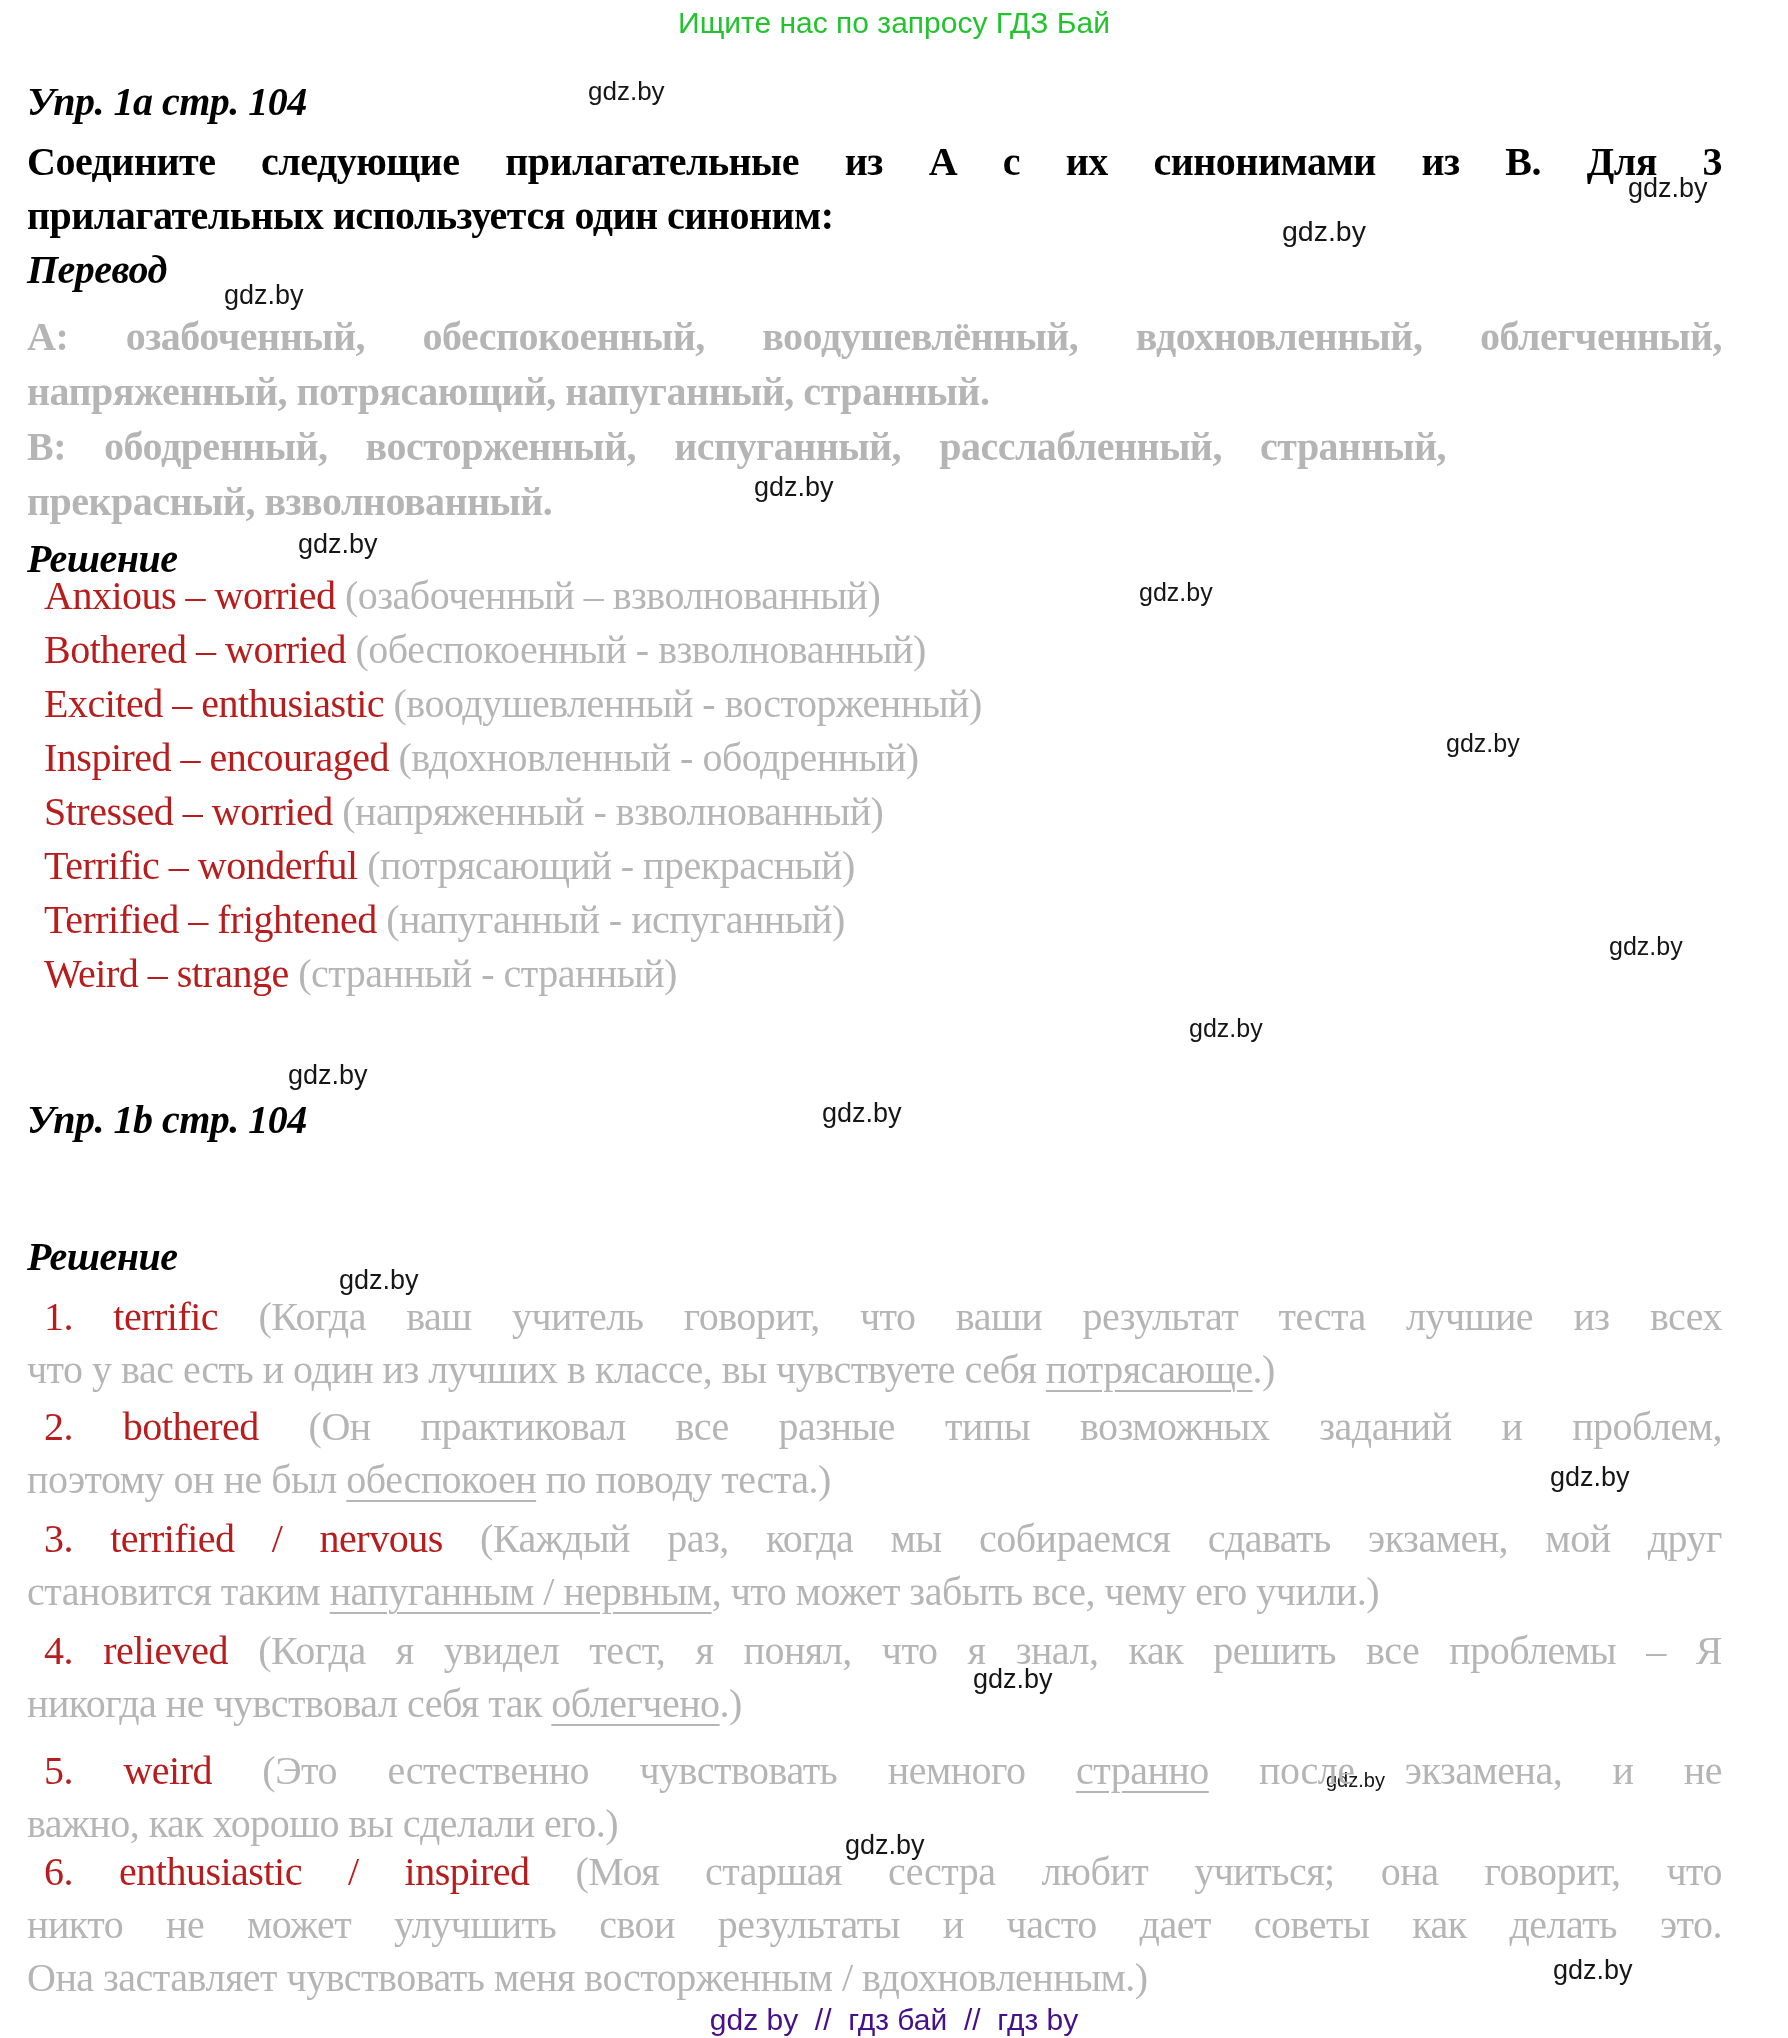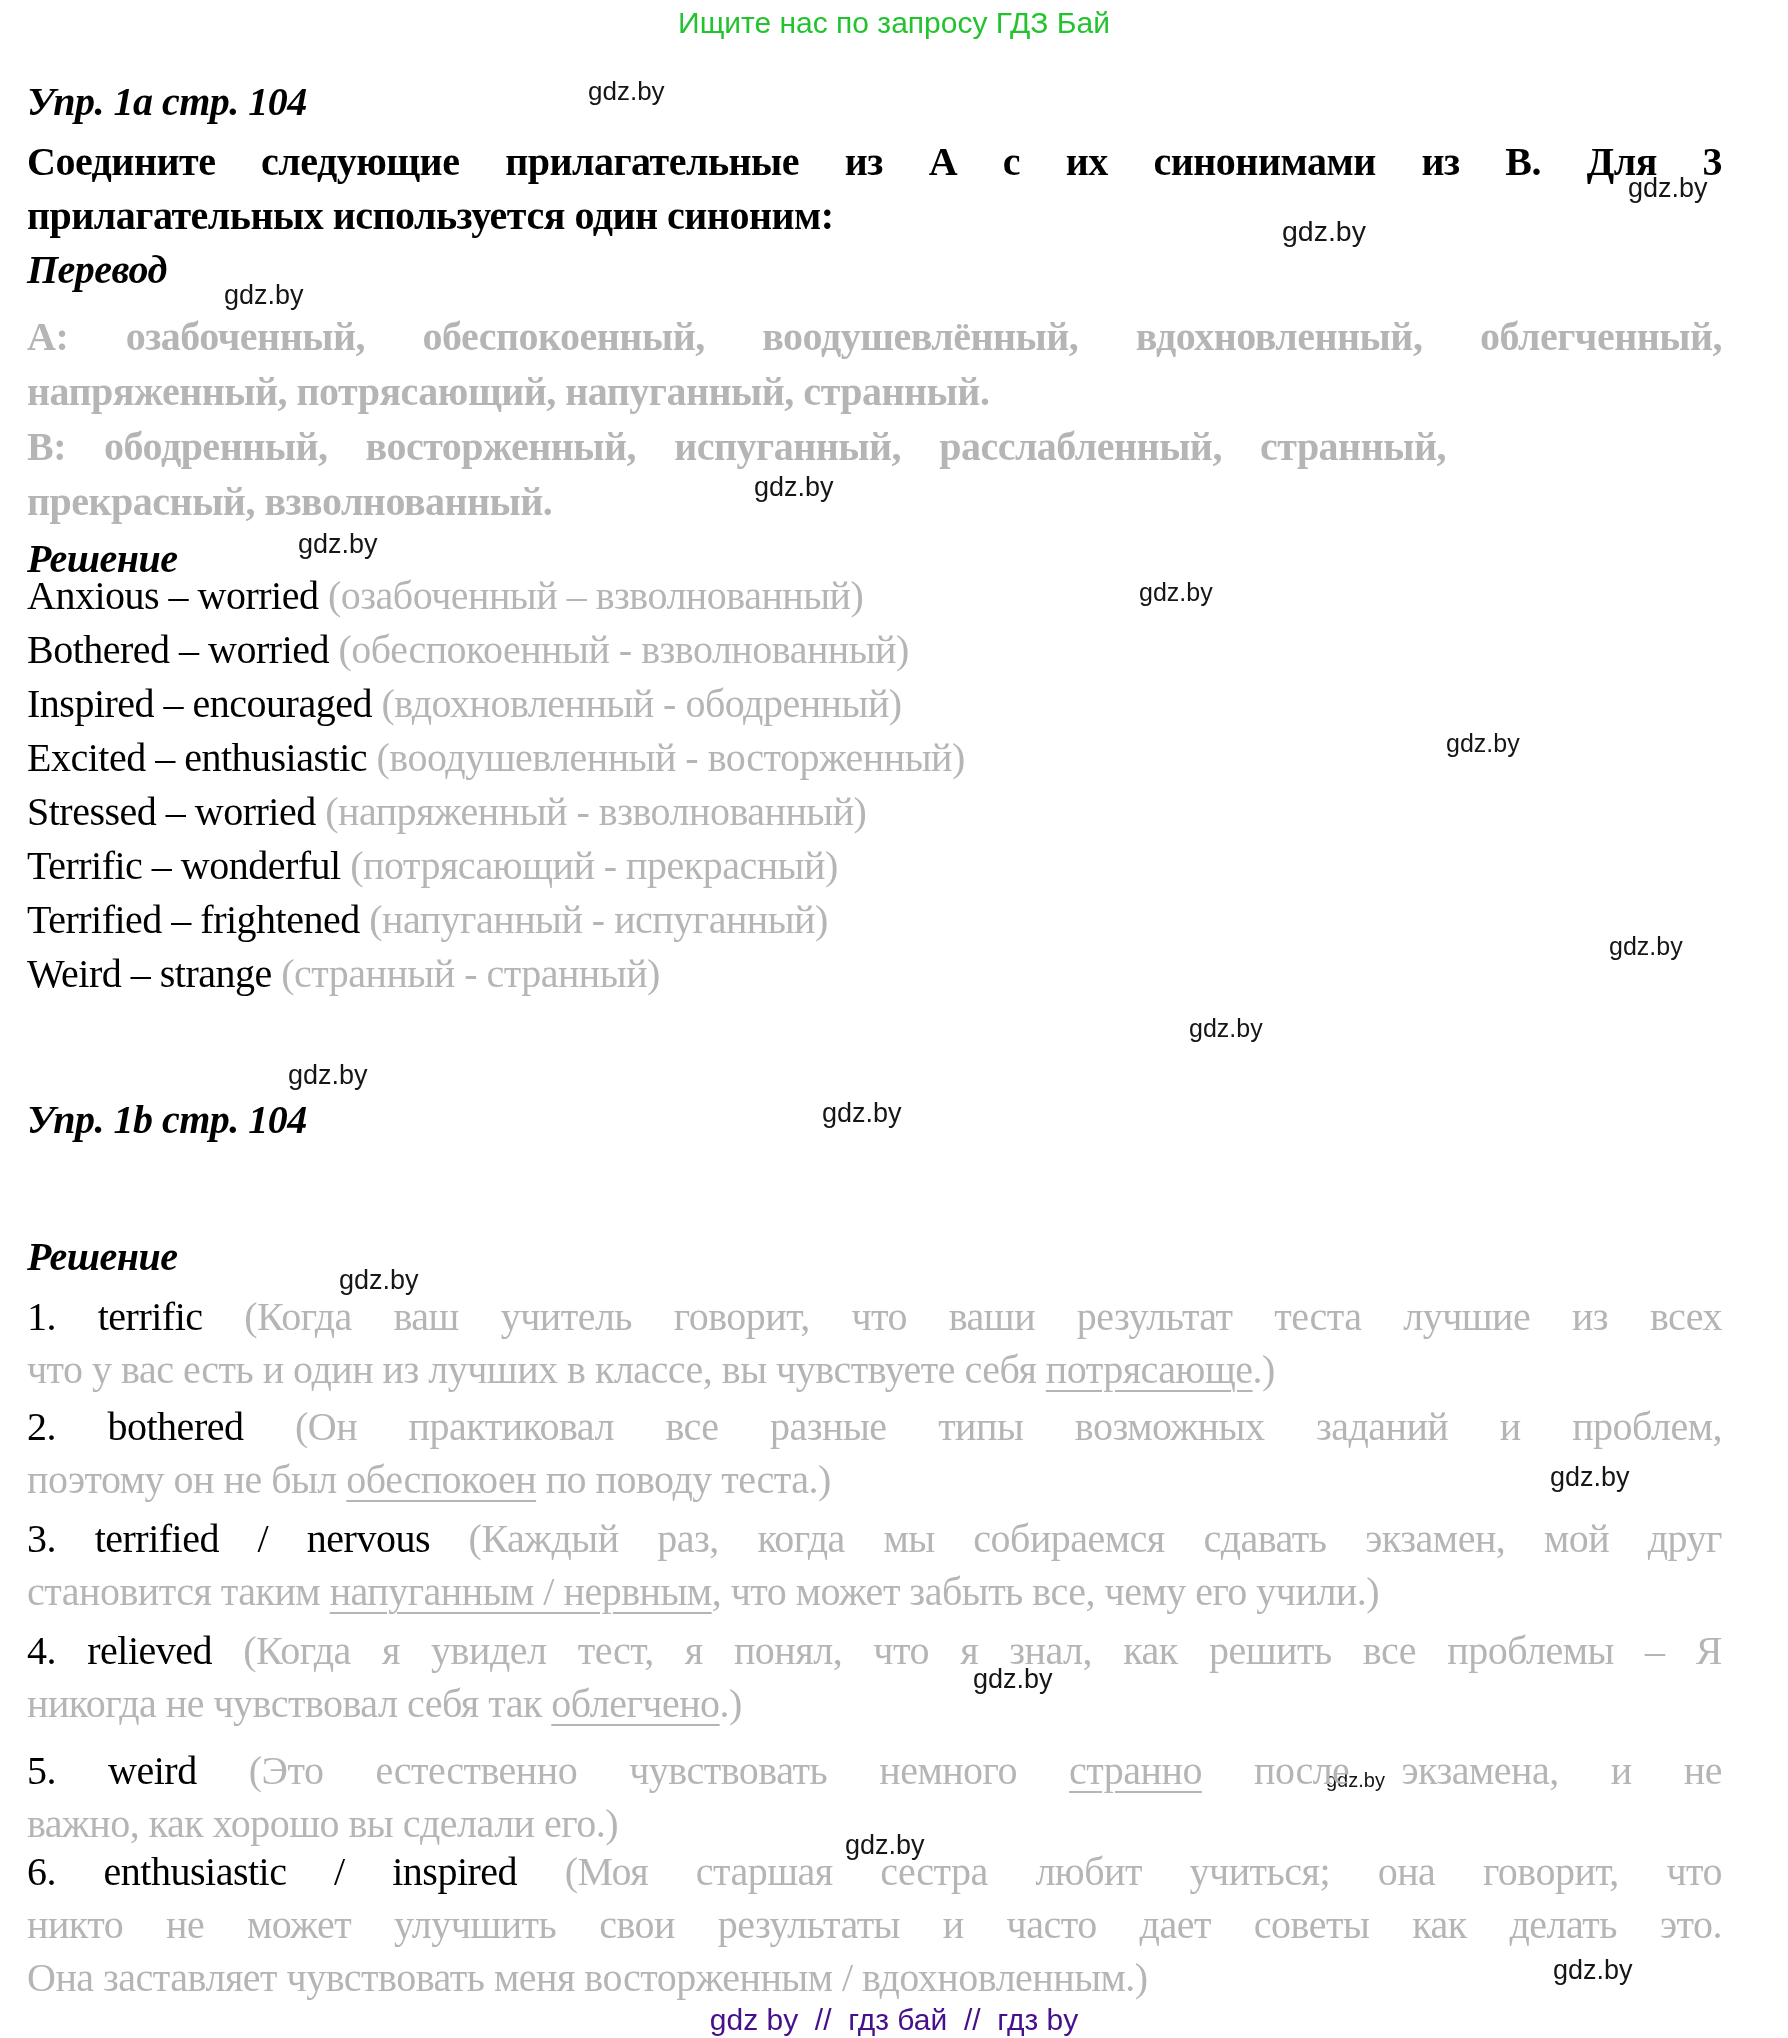--- a/index.html
+++ b/index.html
@@ -17,21 +17,21 @@
      letter-spacing:-0.5px;line-height:1.15;}
   .g, .gtxt{color:#b5b5b5;}
   .line{position:absolute;left:0;width:1695px;font-size:40px;letter-spacing:-0.5px;line-height:1.15;font-weight:bold;}
   .jl{text-align:justify;text-align-last:justify;}
   .u{text-decoration:underline;text-underline-offset:6.7px;text-decoration-thickness:1.9px;}
   .pairs{position:absolute;left:0;width:1695px;}
   .pairs .row{height:54px;font-size:40px;letter-spacing:-0.5px;white-space:nowrap;}
   .item{position:absolute;left:0;width:1695px;}
   .item .iline{font-size:40px;letter-spacing:-0.5px;height:53px;line-height:53px;}
   .item .iline.jl{text-align:justify;text-align-last:justify;}
-  .en{color:#000000;}
+  .en{color:#b91c1c;margin-left:17px;}
   .footer{position:absolute;top:2003px;left:0;width:100%;text-align:center;
           font-family:"Liberation Sans","DejaVu Sans",sans-serif;
           font-size:30px;color:#45108a;white-space:pre;}
 </style>
 </head>
 <body>
 
 <div class="green">Ищите нас по запросу ГДЗ Бай</div>
 
 <span class="wm" style="left:588px;top:76px;font-size:26px">gdz.by</span>
@@ -65,22 +65,22 @@
   <div class="line gtxt jl" style="top:314px">А: озабоченный, обеспокоенный, воодушевлённый, вдохновленный, облегченный,</div>
   <div class="line gtxt" style="top:369px">напряженный, потрясающий, напуганный, странный.</div>
   <div class="line gtxt jl" style="top:424px;width:1419px">В: ободренный, восторженный, испуганный, расслабленный, странный,</div>
   <div class="line gtxt" style="top:479px">прекрасный, взволнованный.</div>
 
   <div class="h" style="top:535px">Решение</div>
 
   <div class="pairs" style="top:572px">
     <div class="row"><span class="en">Anxious – worried </span><span class="gtxt">(озабоченный – взволнованный)</span></div>
     <div class="row"><span class="en">Bothered – worried </span><span class="gtxt">(обеспокоенный - взволнованный)</span></div>
+    <div class="row"><span class="en">Excited – enthusiastic </span><span class="gtxt">(воодушевленный - восторженный)</span></div>
     <div class="row"><span class="en">Inspired – encouraged </span><span class="gtxt">(вдохновленный - ободренный)</span></div>
-    <div class="row"><span class="en">Excited – enthusiastic </span><span class="gtxt">(воодушевленный - восторженный)</span></div>
     <div class="row"><span class="en">Stressed – worried </span><span class="gtxt">(напряженный - взволнованный)</span></div>
     <div class="row"><span class="en">Terrific – wonderful </span><span class="gtxt">(потрясающий - прекрасный)</span></div>
     <div class="row"><span class="en">Terrified – frightened </span><span class="gtxt">(напуганный - испуганный)</span></div>
     <div class="row"><span class="en">Weird – strange </span><span class="gtxt">(странный - странный)</span></div>
   </div>
 
   <div class="h" style="top:1096px">Упр. 1b стр. 104</div>
   <div class="h" style="top:1233px">Решение</div>
 
   <div class="item" style="top:1290px">

